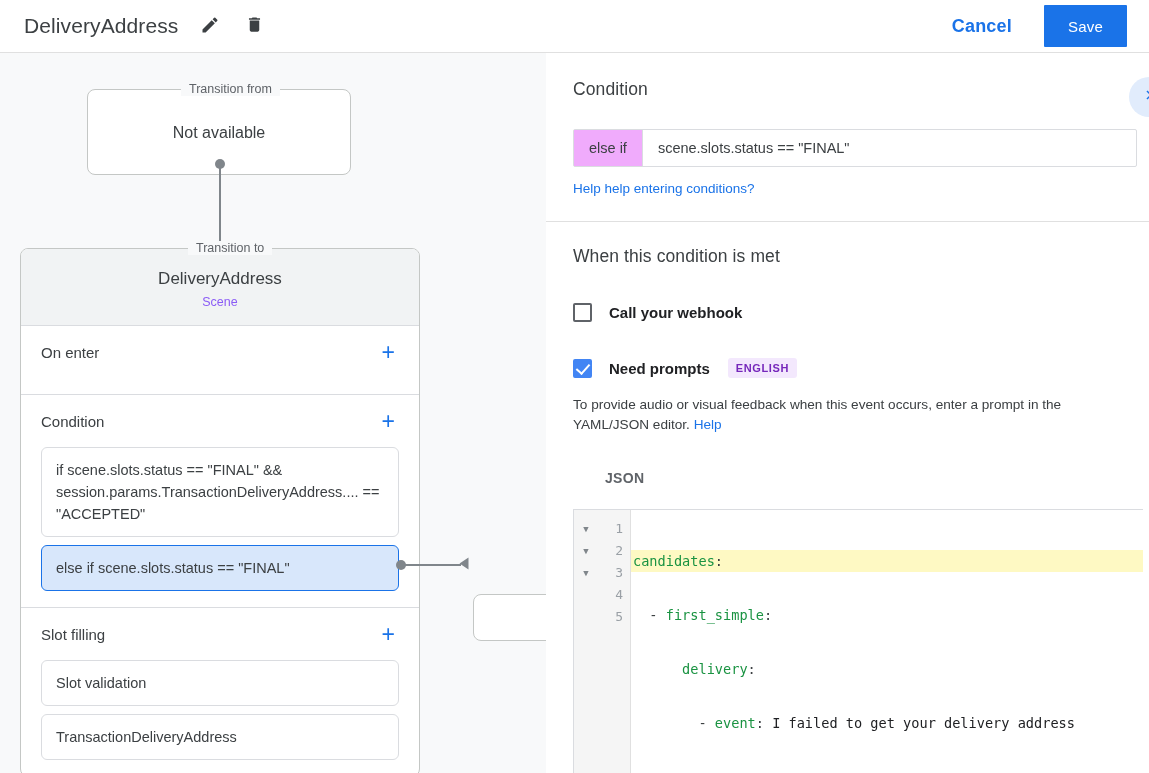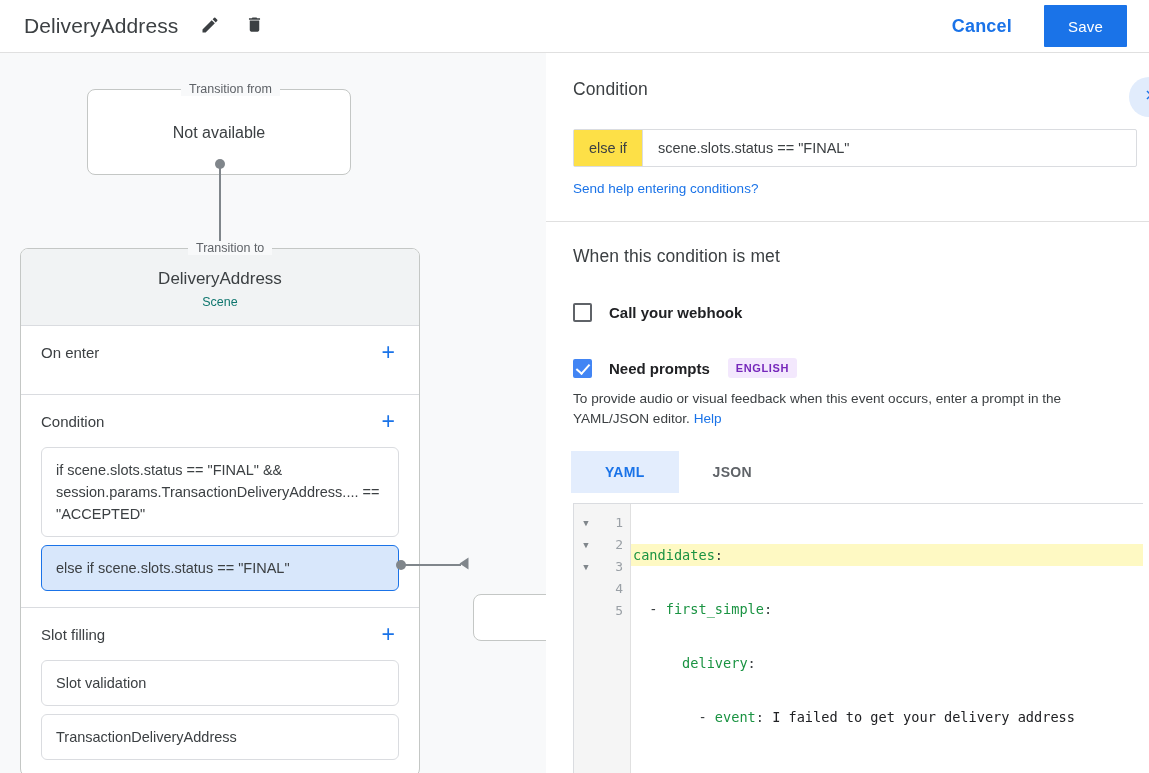--- a/index.html
+++ b/index.html
@@ -116,21 +116,21 @@
   }
   #scene-card .fieldset-legend { left: 167px; }
   .scene-head {
     background: #f1f3f4;
     border-radius: 7px 7px 0 0;
     padding: 20px 0 16px;
     text-align: center;
     border-bottom: 1px solid #dadce0;
   }
   .scene-title { font-size: 17px; color: #3c4043; }
-  .scene-sub { font-size: 12.5px; color: #0f766e; margin-top: 6px; }
+  .scene-sub { font-size: 12.5px; color: #8b5cf6; margin-top: 6px; }
 
   .section {
     border-bottom: 1px solid #dadce0;
     padding: 0 20px 16px 20px;
   }
   .section:last-child { border-bottom: none; }
   .section-head {
     display: flex; align-items: center;
     height: 52px;
     gap: 39px;
@@ -190,21 +190,21 @@
   }
   .cond-row {
     display: flex;
     margin-top: 29px;
     border: 1px solid #dadce0;
     border-radius: 2px;
     height: 38px;
     width: 564px;
   }
   .cond-prefix {
-    background: #fde047;
+    background: #f0abfc;
     border-right: 1px solid #dadce0;
     display: flex; align-items: center;
     padding: 12px 15px;
     font-size: 14.5px; color: #3c4043;
   }
   .cond-input {
     flex: 1;
     border: none; outline: none;
     padding: 0 15px;
     font-size: 14.5px; color: #3c4043;
@@ -261,21 +261,21 @@
   }
   .lang-badge {
     margin-left: 18px;
     background: #f3e8fd; color: #7627bb;
     font-size: 11px; font-weight: 700;
     letter-spacing: .6px;
     padding: 4px 8px;
     border-radius: 3px;
   }
   .help-para {
-    margin-top: 11px;
+    margin-top: 17px;
     font-size: 13.6px; color: #3c4043;
     line-height: 20px;
     max-width: 552px;
   }
   .help-para a { color: #1a73e8; text-decoration: none; cursor: pointer; }
 
   
   .tabs { display: flex; margin-top: 22px; margin-left: -2px; }
   .tab {
     padding: 13px 34px;
@@ -423,21 +423,21 @@
         <svg width="18" height="18" viewBox="0 0 24 24" fill="#1a73e8" aria-hidden="true">
           <path d="M8.59 16.59 13.17 12 8.59 7.41 10 6l6 6-6 6z"></path>
         </svg>
       </span>
     </div>
 
     <div class="cond-row">
       <div class="cond-prefix">else if</div>
       <input class="cond-input" type="text" value="scene.slots.status == &quot;FINAL&quot;" style="">
     </div>
-    <a class="helplink">Send help entering conditions?</a>
+    <a class="helplink">Help help entering conditions?</a>
   </div>
 
   <div class="when-section">
     <div class="panel-h">When this condition is met</div>
 
     <div class="cb-row">
       <div class="checkbox"></div>
       <span class="cb-label">Call your webhook</span>
     </div>
 
@@ -446,21 +446,20 @@
       <span class="cb-label">Need prompts</span>
       <span class="lang-badge">ENGLISH</span>
     </div>
 
     <div class="help-para">
       <span>To provide audio or visual feedback when this event occurs, enter a prompt in the YAML/JSON editor.</span>
       <a>Help</a>
     </div>
 
     <div class="tabs">
-      <div class="tab active">YAML</div>
       <div class="tab">JSON</div>
     </div>
 
     <div class="editor">
       <div class="gutter">
         <div class="gl">
             <span class="fold">▼</span>
             <span class="lnum">1</span>
           </div>
         <div class="gl">

